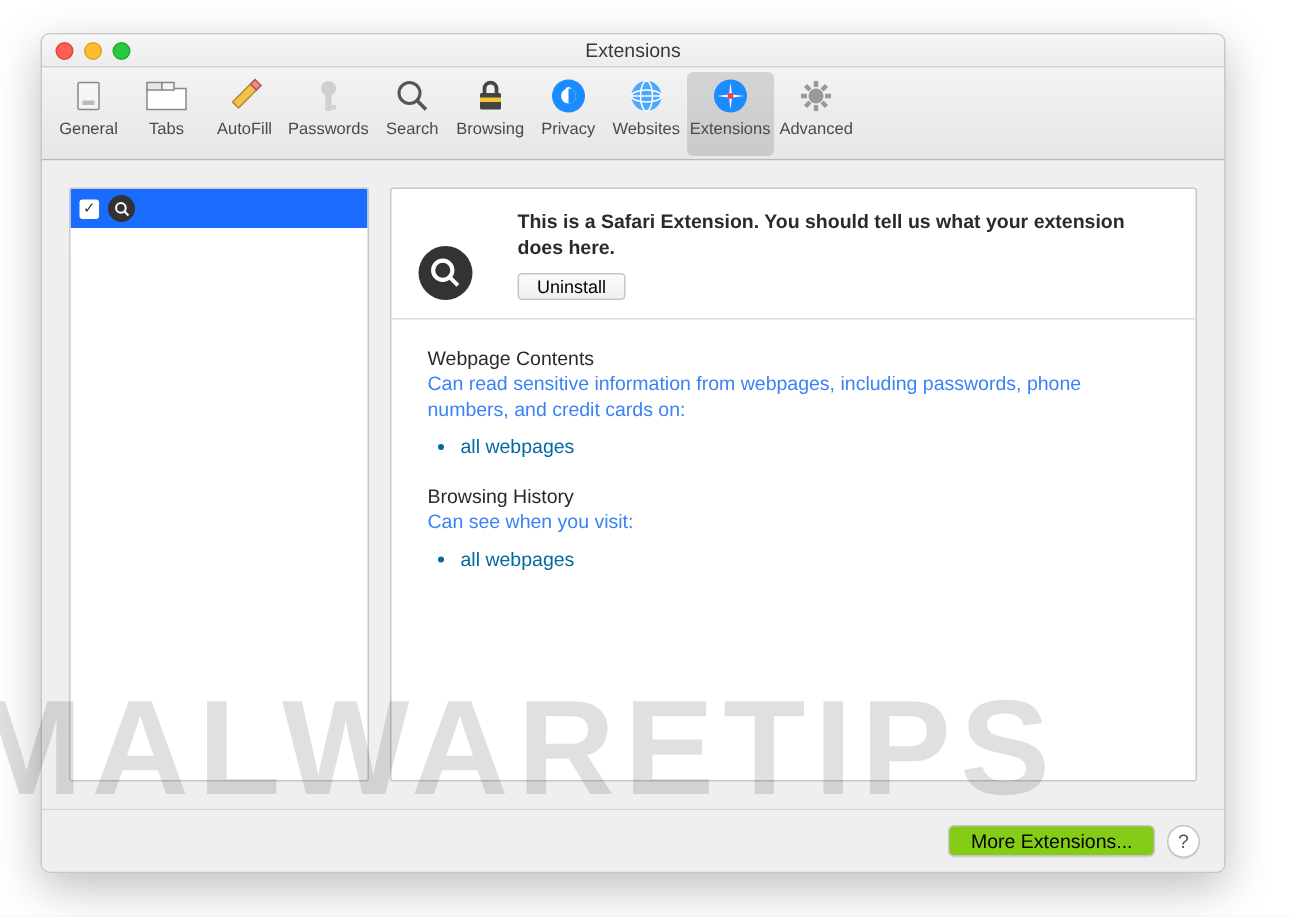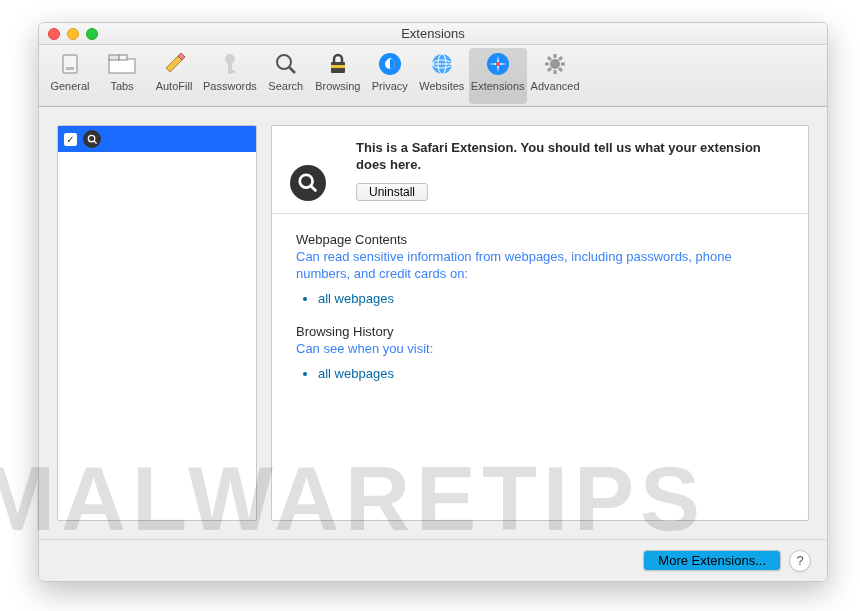--- a/index.html
+++ b/index.html
@@ -20,21 +20,21 @@
       font-weight: 600;
       color: rgba(0,0,0,0.12);
       letter-spacing: 6px;
       z-index: 100;
       pointer-events: none;
       font-family: Arial, sans-serif;
       white-space: nowrap;
     }
     .window {
       position: absolute;
-      left: 38px;
+      left: 27px;
       top: 22px;
       width: 790px;
       height: 560px;
       background: #fff;
       border: 1px solid #c8c8c8;
       border-radius: 6px;
       box-shadow: 0 10px 30px rgba(0,0,0,0.25);
       display: flex;
       flex-direction: column;
       overflow: hidden;
@@ -194,21 +194,21 @@
       border-top: 1px solid #d4d4d4;
       display: flex;
       align-items: center;
       justify-content: flex-end;
       padding: 0 16px;
       gap: 8px;
     }
     .more-btn {
       font-size: 13px;
       padding: 2px 14px;
-      background: #0ea5e9;
+      background: #84cc16;
       border: 1px solid #c4c4c4;
       border-radius: 4px;
       box-shadow: 0 1px 0 rgba(0,0,0,0.05);
     }
     .help-btn {
       width: 22px; height: 22px;
       border-radius: 50%;
       background: #fff;
       border: 1px solid #c4c4c4;
       display: flex; align-items: center; justify-content: center;

